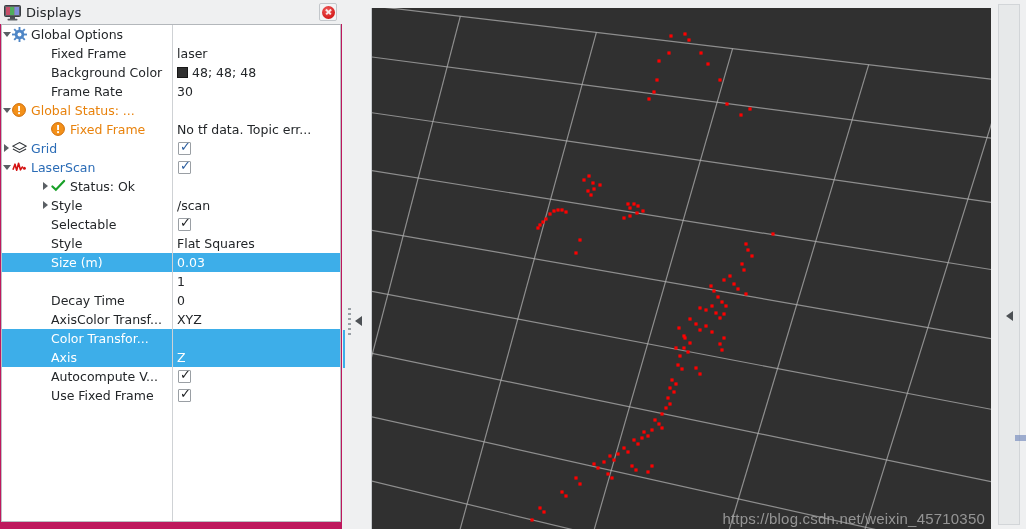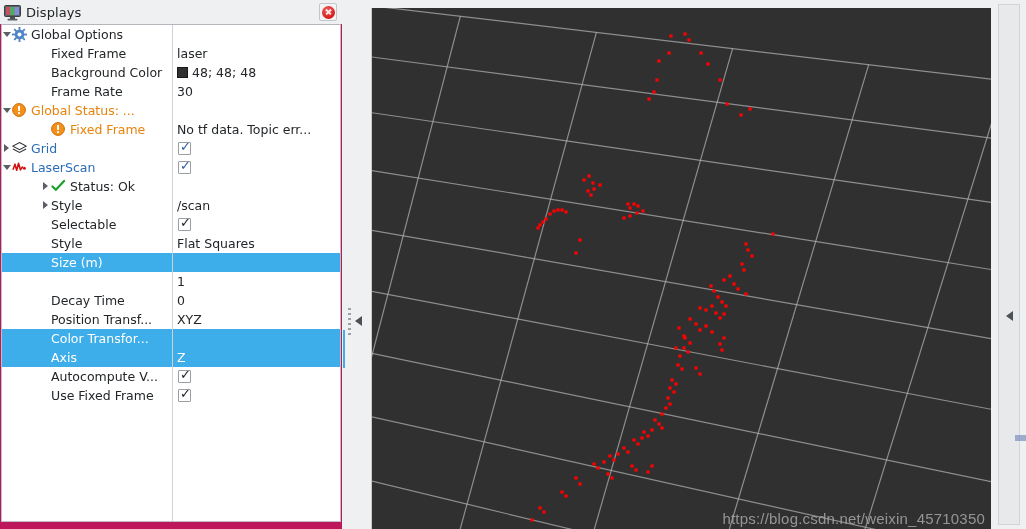--- a/index.html
+++ b/index.html
@@ -358,39 +358,42 @@
             </span>
             <span class="row-val">
               <span class="valtxt">Flat Squares</span>
             </span>
           </div>
           <div class="row sel">
             <span class="row-name ind1">
               <span class="arrow none"></span>
               <span class="label ">Size (m)</span>
             </span>
+            <span class="row-val">
+              <span class="valtxt">0.03</span>
+            </span>
           </div>
           <div class="row">
             <span class="row-val">
               <span class="valtxt">1</span>
             </span>
           </div>
           <div class="row">
             <span class="row-name ind1">
               <span class="arrow none"></span>
               <span class="label ">Decay Time</span>
             </span>
             <span class="row-val">
               <span class="valtxt">0</span>
             </span>
           </div>
           <div class="row">
             <span class="row-name ind1">
               <span class="arrow none"></span>
-              <span class="label ">Position Transf...</span>
+              <span class="label ">AxisColor Transf...</span>
             </span>
             <span class="row-val">
               <span class="valtxt">XYZ</span>
             </span>
           </div>
           <div class="row sel">
             <span class="row-name ind1">
               <span class="arrow none"></span>
               <span class="label ">Color Transfor...</span>
             </span>

